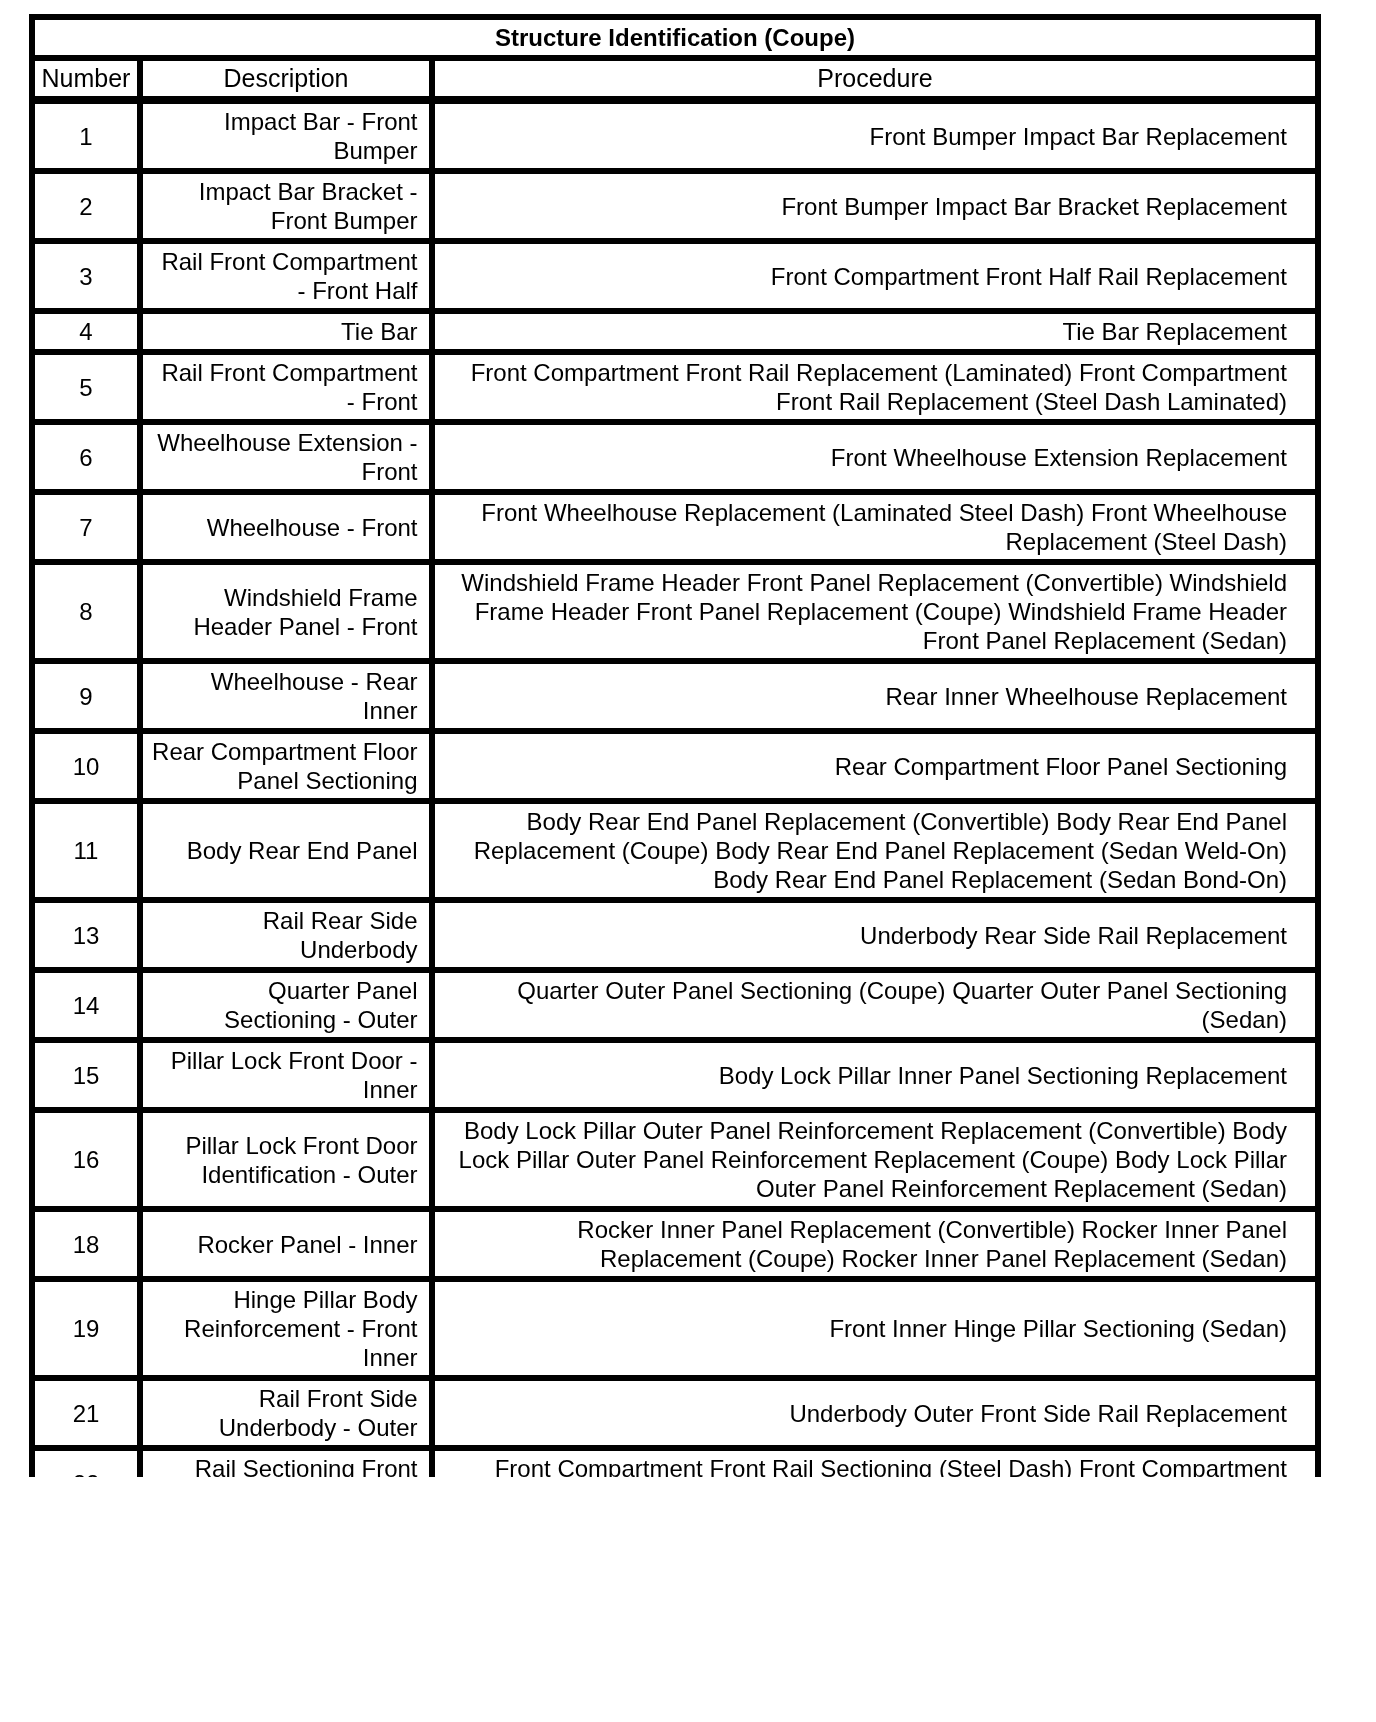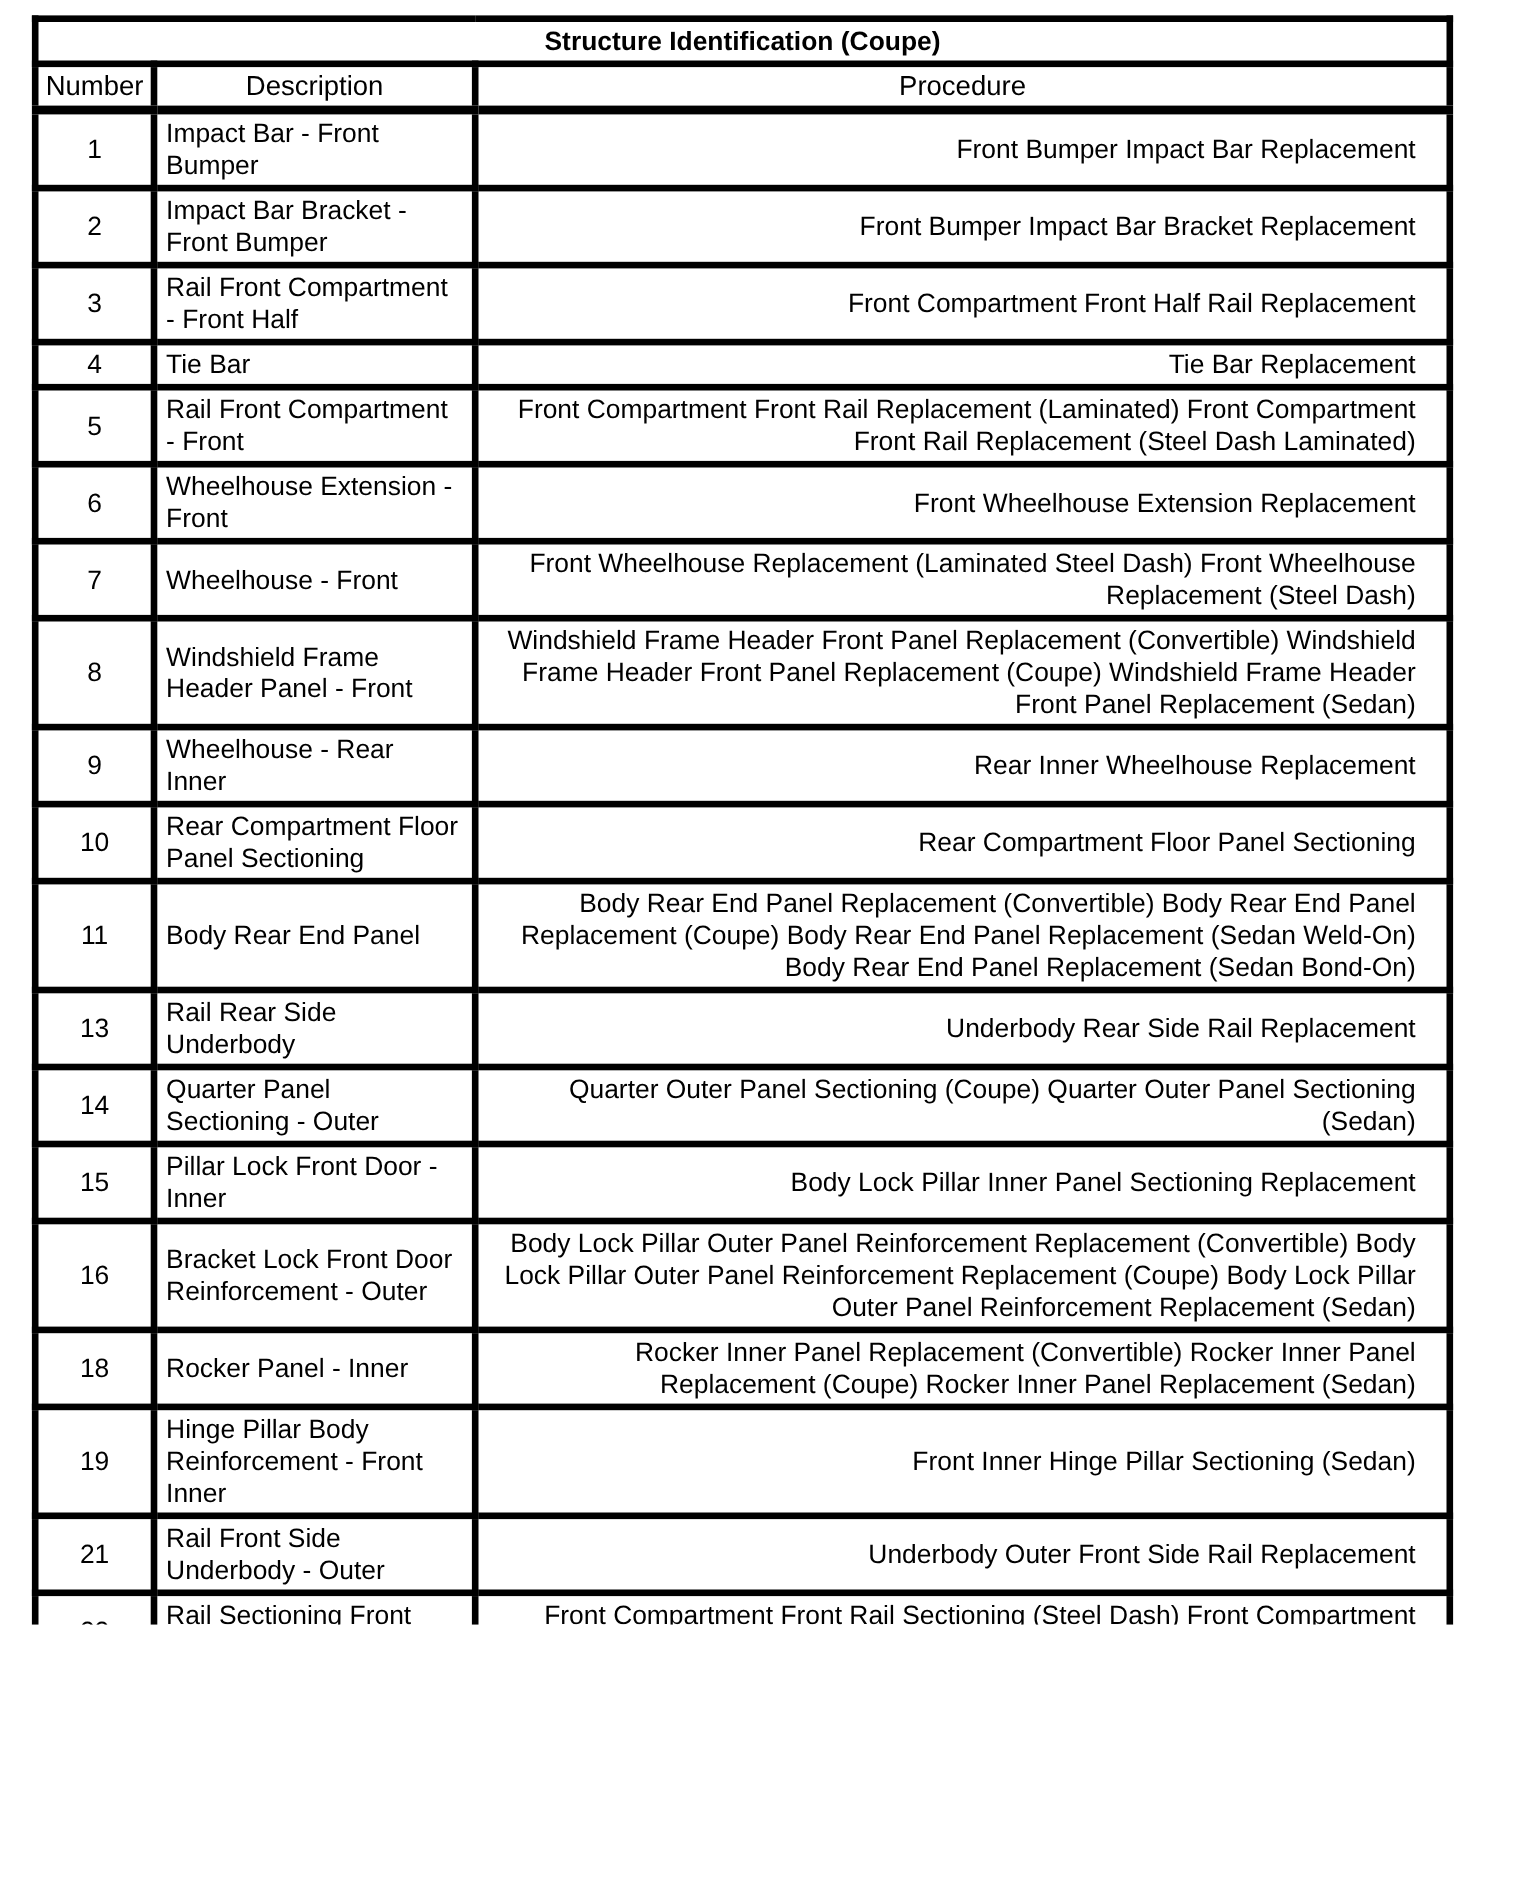--- a/index.html
+++ b/index.html
@@ -51,21 +51,21 @@
     text-align: center;
     padding: 3px 4px;
     border-bottom-width: 8px;
   }
   
   td.cell-number {
     text-align: center;
     padding: 3px 2px;
   }
   td.cell-desc {
-    text-align: left;
+    text-align: right;
     padding: 3px 11.5px 3px 8px;
     margin-top: 12px;
   }
   td.cell-proc {
     text-align: right;
     padding: 3px 28px 3px 8px;
   }
 </style>
 </head>
 <body>
@@ -168,21 +168,21 @@
   </tr>
 
   <tr>
     <td class="cell-number">15</td>
     <td class="cell-desc">Pillar Lock Front Door - Inner</td>
     <td class="cell-proc">Body Lock Pillar Inner Panel Sectioning Replacement</td>
   </tr>
 
   <tr>
     <td class="cell-number">16</td>
-    <td class="cell-desc">Bracket Lock Front Door Reinforcement - Outer</td>
+    <td class="cell-desc">Pillar Lock Front Door Identification - Outer</td>
     <td class="cell-proc">Body Lock Pillar Outer Panel Reinforcement Replacement (Convertible) Body Lock Pillar Outer Panel Reinforcement Replacement (Coupe) Body Lock Pillar Outer Panel Reinforcement Replacement (Sedan)</td>
   </tr>
 
 
   <tr>
     <td class="cell-number">18</td>
     <td class="cell-desc">Rocker Panel - Inner</td>
     <td class="cell-proc">Rocker Inner Panel Replacement (Convertible) Rocker Inner Panel Replacement (Coupe) Rocker Inner Panel Replacement (Sedan)</td>
   </tr>
 

